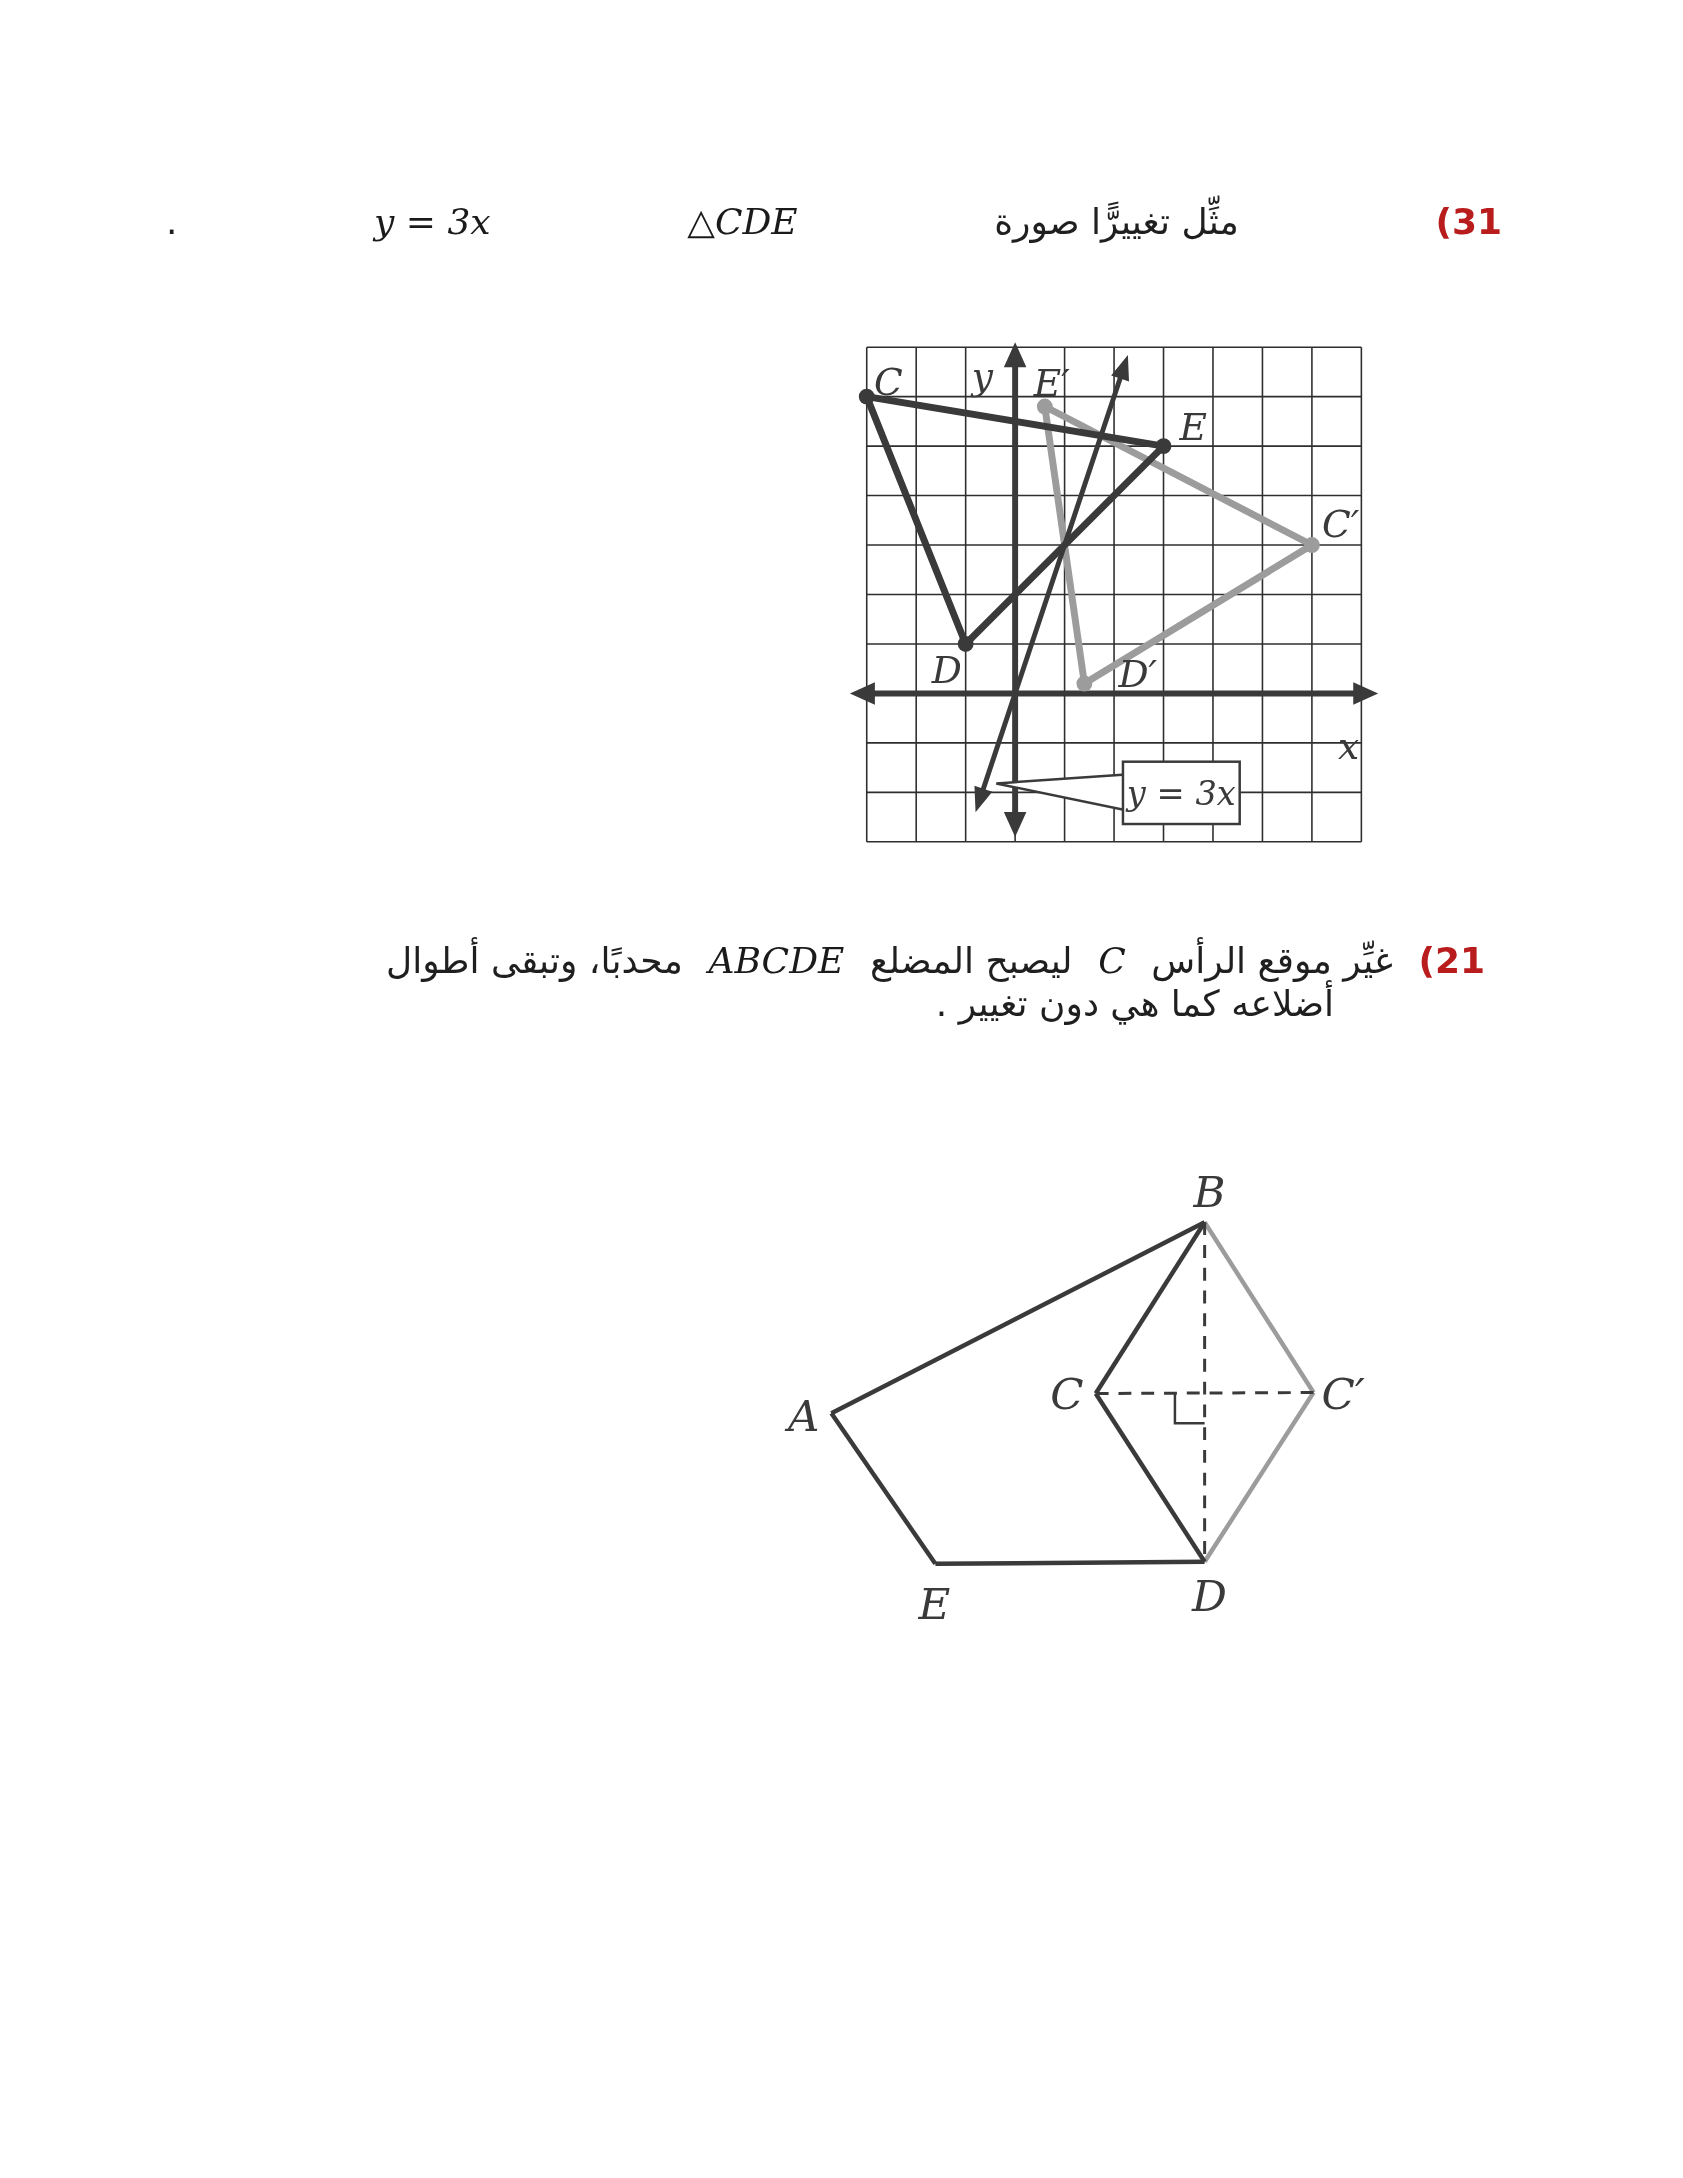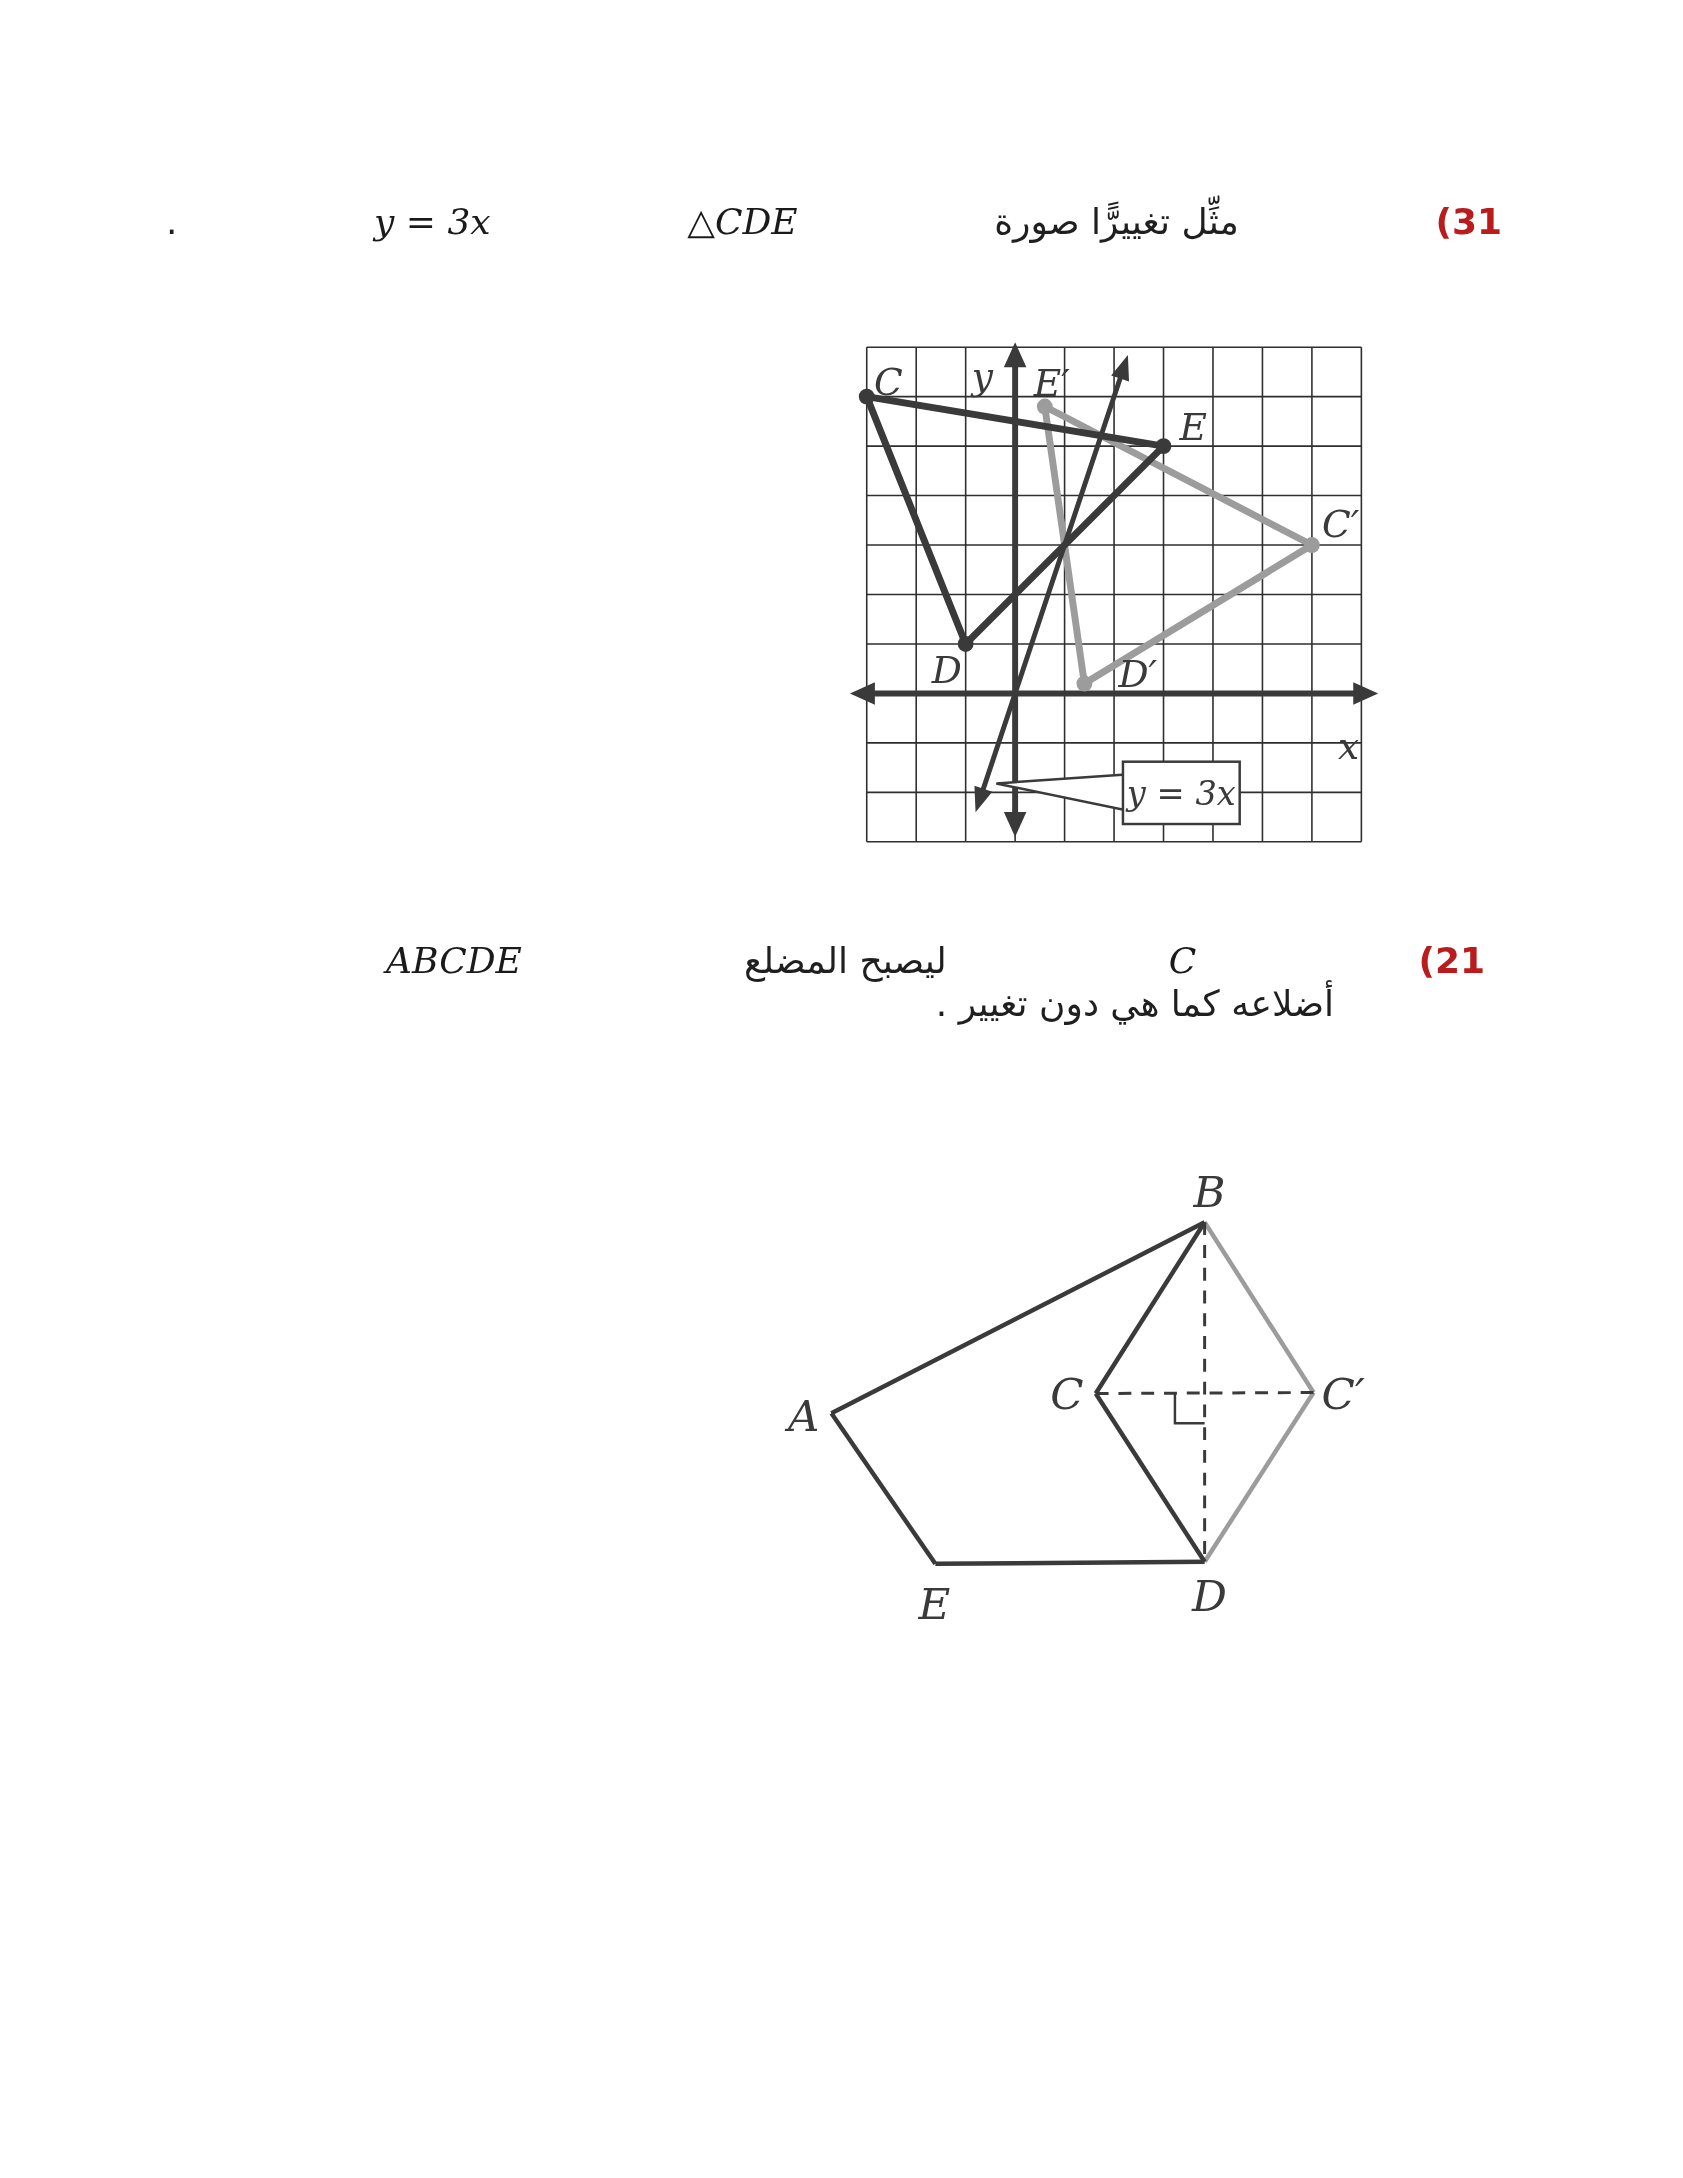--- a/index.html
+++ b/index.html
@@ -76,23 +76,25 @@
       <text x="1062" y="399" font-size="38" fill="#3a3a3a" text-anchor="middle" font-family="DejaVu Serif, serif" font-style="italic">E′</text>
       <text x="1205" y="444" font-size="38" fill="#3a3a3a" text-anchor="middle" font-family="DejaVu Serif, serif" font-style="italic">E</text>
       <text x="1354" y="542" font-size="38" fill="#3a3a3a" text-anchor="middle" font-family="DejaVu Serif, serif" font-style="italic">C′</text>
       <text x="956" y="689" font-size="38" fill="#3a3a3a" text-anchor="middle" font-family="DejaVu Serif, serif" font-style="italic">D</text>
       <text x="1149" y="694" font-size="38" fill="#3a3a3a" text-anchor="middle" font-family="DejaVu Serif, serif" font-style="italic">D′</text>
       <text x="1362" y="766" font-size="38" fill="#3a3a3a" text-anchor="middle" font-family="DejaVu Serif, serif" font-style="italic">x</text>
     </svg>
 
   <div class="qline" style="top:929px;right:198px;width:1099px;">
     <span class="qnum">(21</span>
+    <span class="ar">غيِّر موقع الرأس</span>
     <span class="math">C</span>
     <span class="ar">ليصبح المضلع</span>
     <span class="math">ABCDE</span>
+    <span class="ar">محدبًا، وتبقى أطوال</span>
   </div>
   <div class="qline" style="top:972px;right:349px;">
     <span class="ar">أضلاعه كما هي دون تغيير .</span>
   </div>
 
   <svg id="fig32" viewBox="760 1160 640 500" style="left:752px;top:1148px;" width="634" height="495">
       <line x1="1217" y1="1235" x2="1327" y2="1407" stroke="#9c9c9c" stroke-width="4.5" stroke-linecap="butt"></line>
       <line x1="1327" y1="1407" x2="1217" y2="1578" stroke="#9c9c9c" stroke-width="4.5" stroke-linecap="butt"></line>
       <line x1="1107" y1="1408" x2="1327" y2="1407" stroke="#3a3a3a" stroke-width="3" stroke-linecap="butt" stroke-dasharray="13 10"></line>
       <line x1="1217" y1="1235" x2="1217" y2="1578" stroke="#3a3a3a" stroke-width="3" stroke-linecap="butt" stroke-dasharray="13 10"></line>

